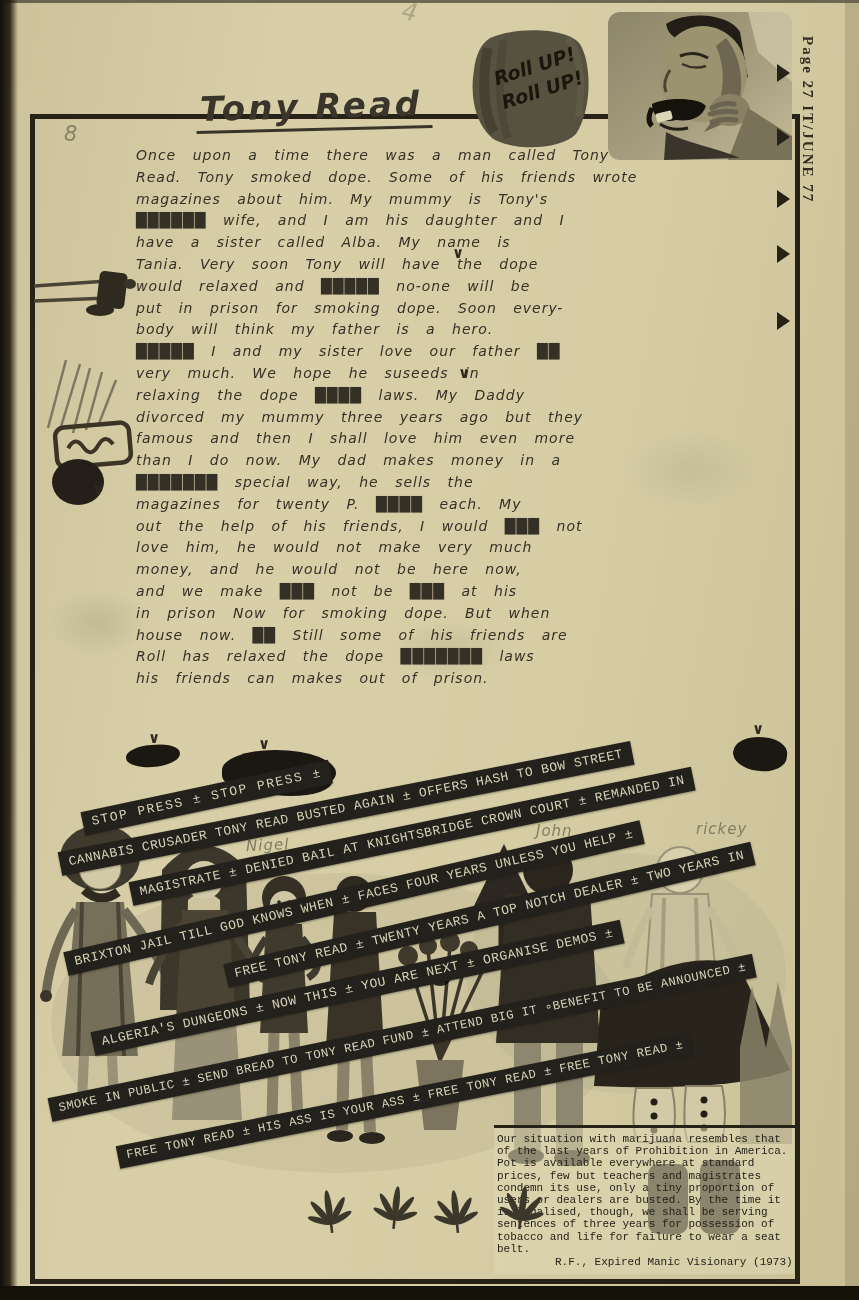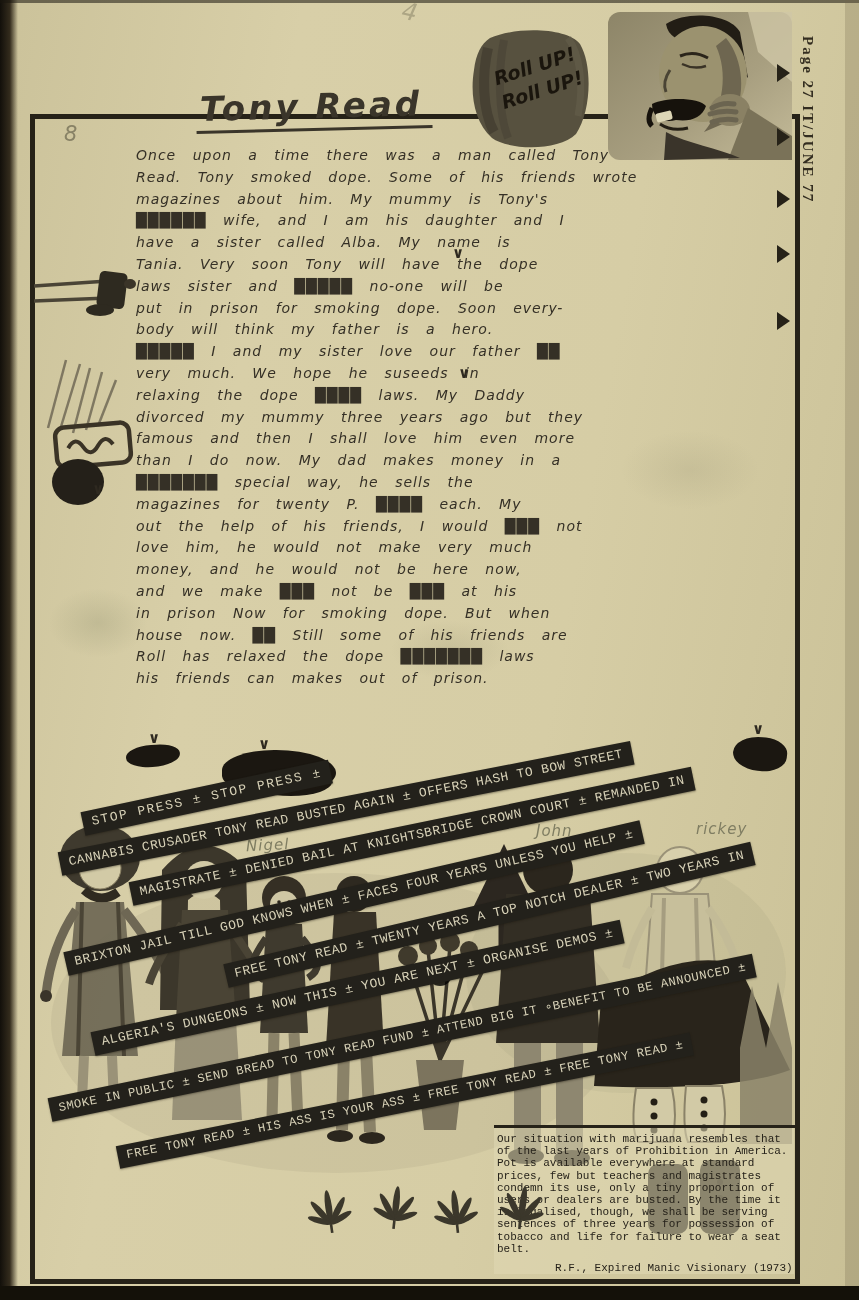--- a/index.html
+++ b/index.html
@@ -42,21 +42,21 @@
     letter-spacing:2px;color:#332d20;white-space:nowrap;}
   .tri{position:absolute;width:0;height:0;border-top:9px solid transparent;
     border-bottom:9px solid transparent;border-left:13px solid #262218;}
   
   .quote{position:absolute;left:497px;top:1133px;width:296px;
     font-family:"Liberation Mono","DejaVu Sans Mono",monospace;font-size:11px;
     line-height:12.2px;color:#26221a;}
   .quote-bg{position:absolute;left:494px;top:1128px;width:300px;height:146px;
     background:rgba(224,216,180,.55);}
   .quote-topline{position:absolute;left:494px;top:1125px;width:302px;height:3px;background:#262218;}
-  .attrib{margin-top:7px;padding-left:58px;white-space:nowrap;}
+  .attrib{margin-top:1px;padding-left:58px;white-space:nowrap;}
   .leaves{position:absolute;left:296px;top:1184px;}
   .leaves svg{vertical-align:top;margin-right:2px;}
 </style>
 </head>
 <body>
 
 <div class="page">
 
   <div class="edge-left"></div>
   <div class="edge-top"></div>
@@ -137,21 +137,21 @@
     <ellipse cx="50" cy="214" rx="26" ry="23" fill="#242019"></ellipse>
   </svg>
 
   <div class="story">
     <div class="hw">Once upon a time there was a man called Tony</div>
     <div class="hw">Read. Tony smoked dope. Some of his friends wrote</div>
     <div class="hw">magazines about him. My mummy is Tony's</div>
     <div class="hw">██████ wife, and I am his daughter and I</div>
     <div class="hw">have a sister called Alba. My name is</div>
     <div class="hw">Tania. Very soon Tony will have the dope</div>
-    <div class="hw">laws sister and █████ no-one will be</div>
+    <div class="hw">would relaxed and █████ no-one will be</div>
     <div class="hw">put in prison for smoking dope. Soon every-</div>
     <div class="hw">body will think my father is a hero.</div>
     <div class="hw">█████ I and my sister love our father ██</div>
     <div class="hw">very much. We hope he suseeds in</div>
     <div class="hw">relaxing the dope ████ laws. My Daddy</div>
     <div class="hw">divorced my mummy three years ago but they</div>
     <div class="hw">famous and then I shall love him even more</div>
     <div class="hw">than I do now. My dad makes money in a</div>
     <div class="hw">███████ special way, he sells the</div>
     <div class="hw">magazines for twenty P. ████ each. My</div>

